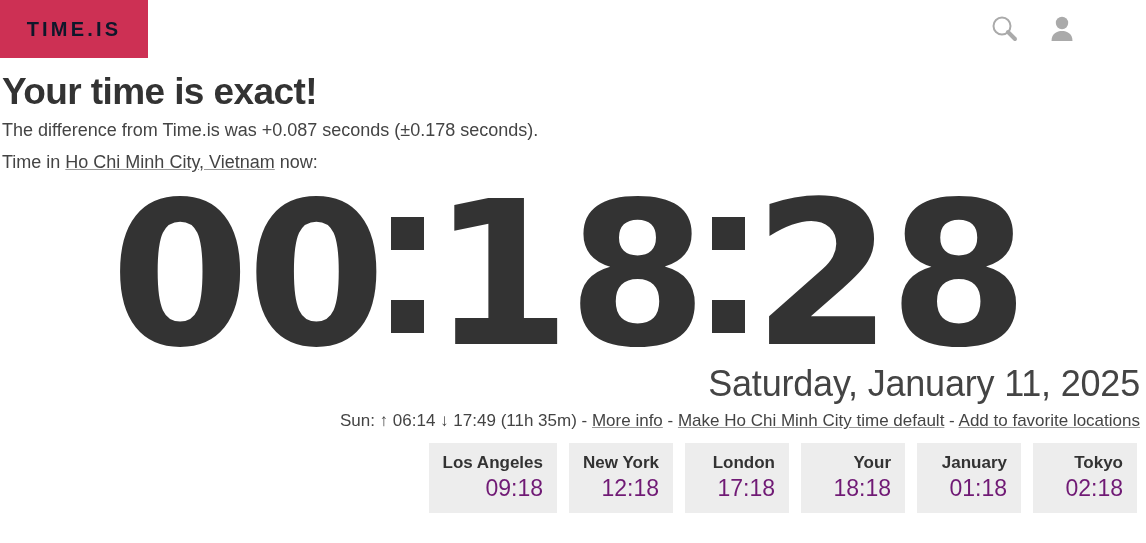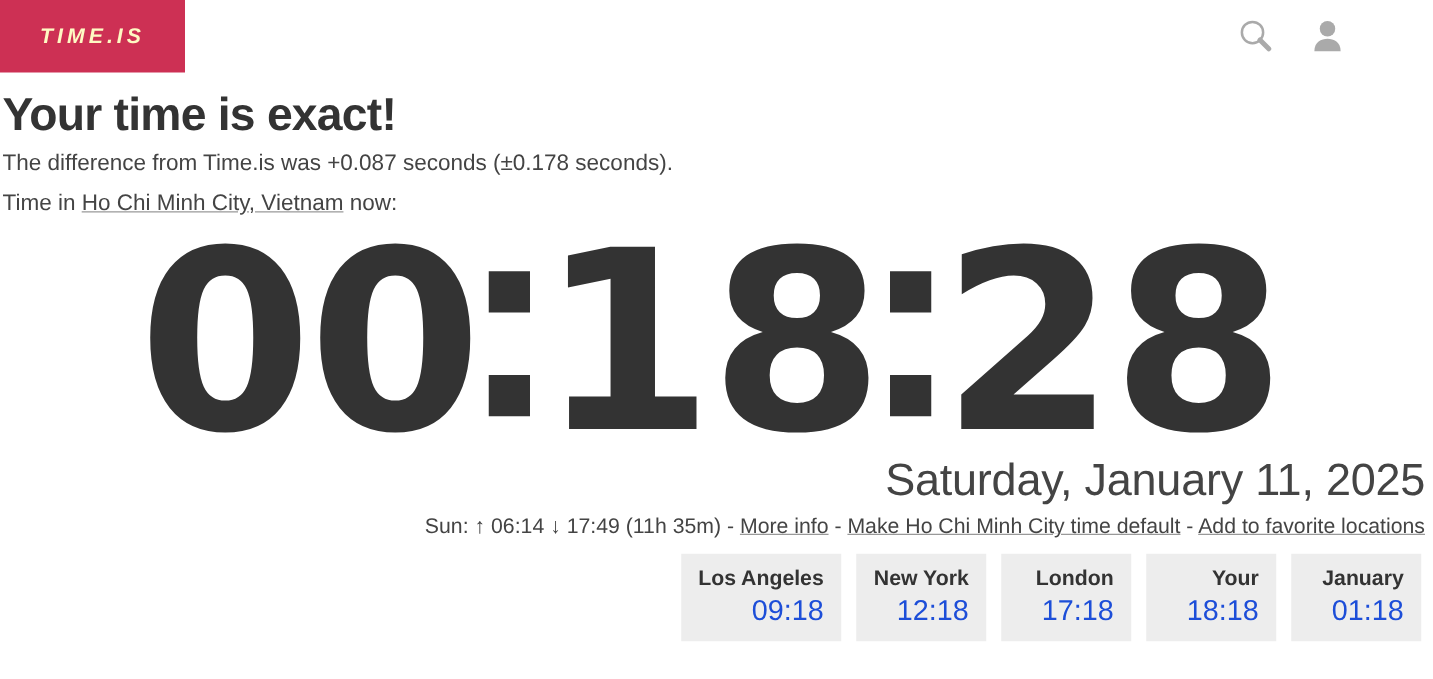--- a/index.html
+++ b/index.html
@@ -26,26 +26,25 @@
     left: 0;
     top: 0;
     width: 148px;
     height: 58px;
     background: #cd3054;
     display: flex;
     align-items: center;
     justify-content: center;
   }
   .logo-text {
-    color: #fef9c3;
-    font-size: 17px;
+    color: #0f172a;
+    font-size: 20px;
     font-weight: bold;
     letter-spacing: 3.2px;
     font-family: "Liberation Sans", sans-serif;
-    font-style: italic;
   }
   .header-icons {
     position: absolute;
     right: 10px;
     top: 0;
     height: 58px;
     display: flex;
     align-items: center;
     gap: 28px;
   }
@@ -159,21 +158,21 @@
   }
   .city-name {
     font-size: 17px;
     font-weight: bold;
     color: #333333;
     line-height: 1.25;
     white-space: nowrap;
   }
   .city-time {
     font-size: 23px;
-    color: #1d4ed8;
+    color: #701a75;
     line-height: 1.25;
     white-space: nowrap;
   }
 </style>
 </head>
 <body>
 
 <div class="header">
   <div class="logo">
     <span class="logo-text">TIME.IS</span>
@@ -243,13 +242,17 @@
     <div class="city-time">17:18</div>
   </div>
   <div class="city-card">
     <div class="city-name">Your</div>
     <div class="city-time">18:18</div>
   </div>
   <div class="city-card">
     <div class="city-name">January</div>
     <div class="city-time">01:18</div>
   </div>
+  <div class="city-card">
+    <div class="city-name">Tokyo</div>
+    <div class="city-time">02:18</div>
+  </div>
 </div>
 
 </body></html>

